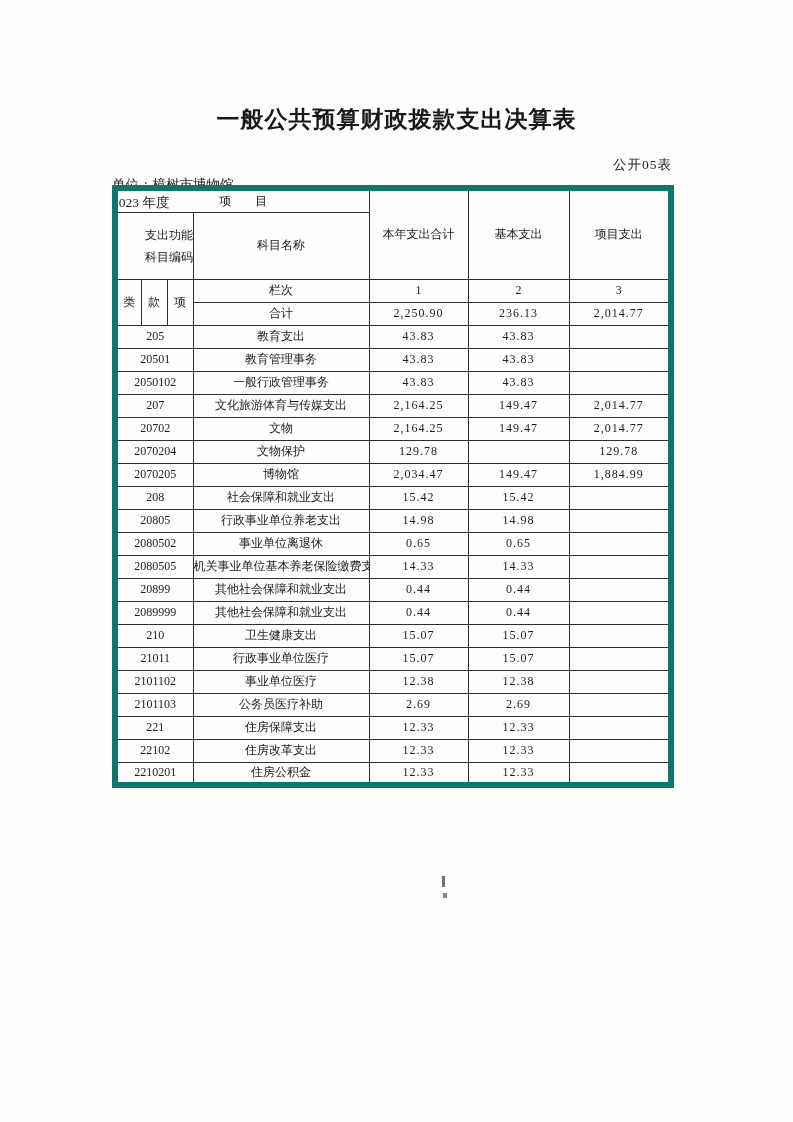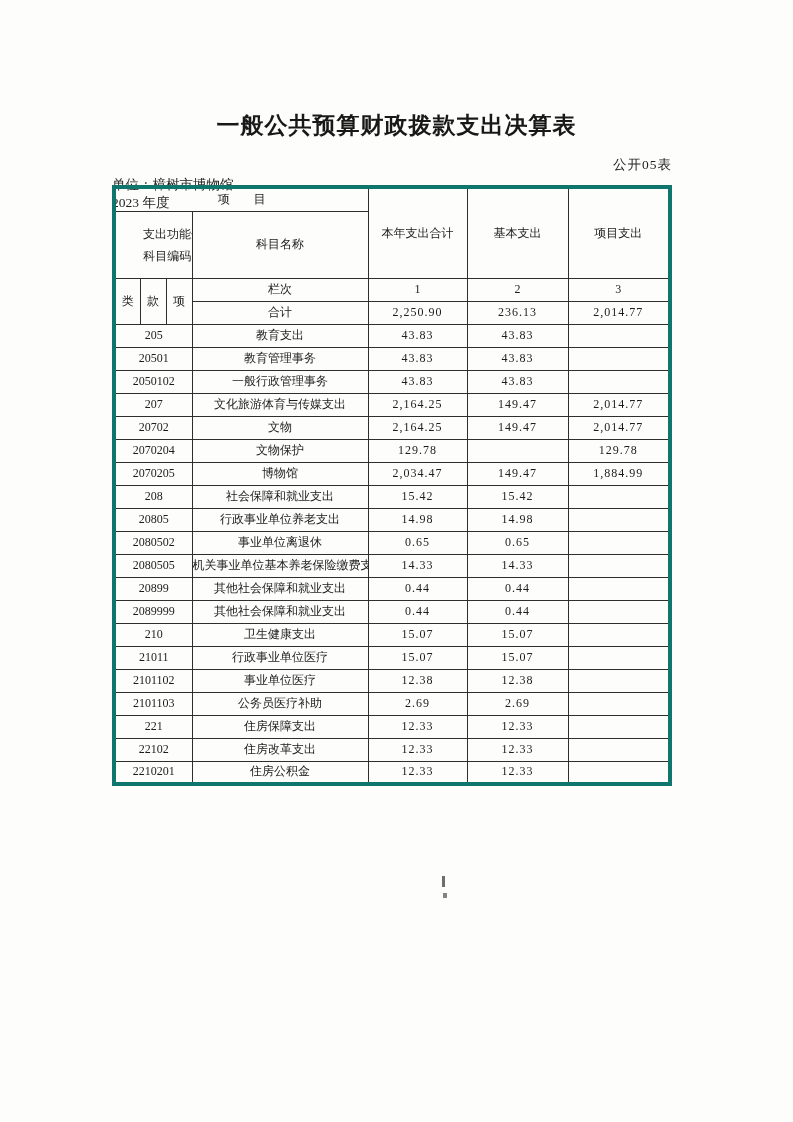--- a/index.html
+++ b/index.html
@@ -17,21 +17,20 @@
     position: absolute;
     top: 104px;
     left: 0;
     width: 100%;
     text-align: center;
     font-family: "Liberation Sans", "DejaVu Sans", sans-serif;
     font-weight: bold;
     font-size: 23px;
     letter-spacing: 1px;
     color: #181818;
-    margin-top: 6px;
   }
   .table-code {
     position: absolute;
     top: 156px;
     right: 121px;
     font-size: 13.5px;
     letter-spacing: 1px;
   }
   .meta-row {
     position: absolute;
@@ -49,21 +48,21 @@
 
   table.budget {
     position: absolute;
     top: 185px;
     left: 112px;
     width: 556px;
     border-collapse: collapse;
     table-layout: fixed;
     font-size: 12px;
     color: #1c1c1c;
-    border: 4px solid #0f766e;
+    border: 6px solid #0f766e;
   }
   table.budget th, table.budget td {
     border: 1px solid #2e2e2e;
     padding: 0;
     font-weight: normal;
     text-align: center;
     vertical-align: middle;
     overflow: hidden;
     white-space: nowrap;
   }

